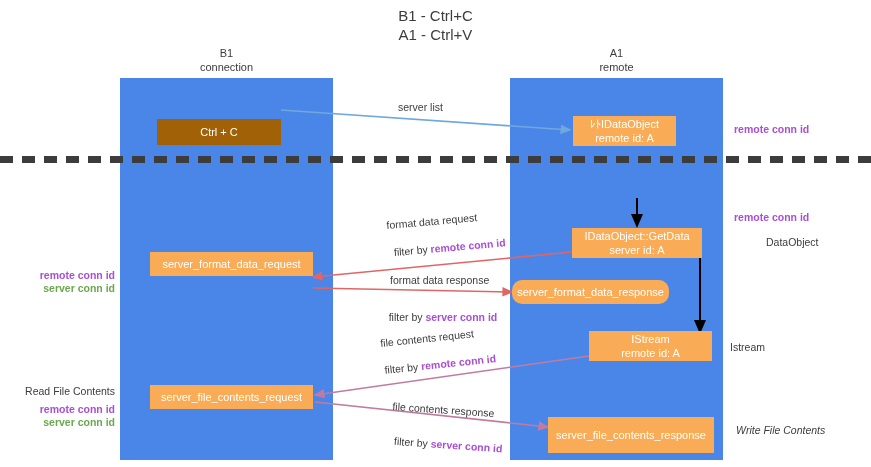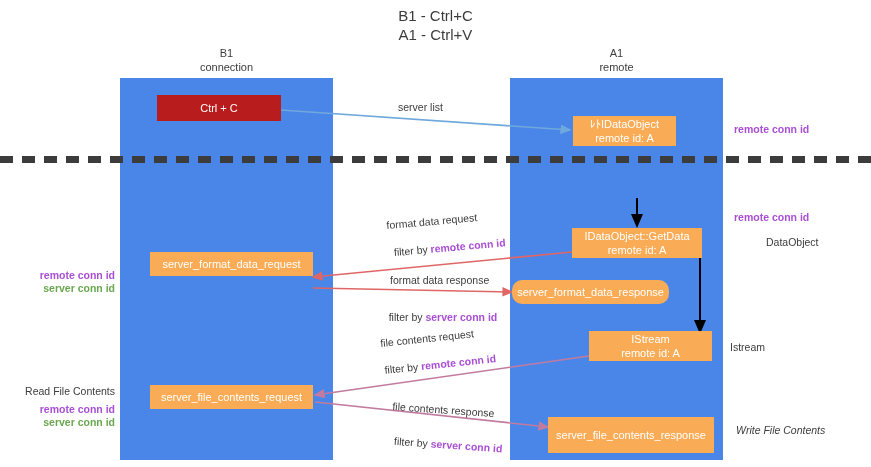--- a/index.html
+++ b/index.html
@@ -62,21 +62,21 @@
     align-items: center;
     justify-content: center;
     text-align: center;
     color: #ffffff;
     font-size: 11px;
     line-height: 14px;
     white-space: pre-line;
     padding: 2px 4px;
   }
   .node.orange { background: #f9ab55; }
-  .node.green  { background: #b91c1c; }
+  .node.green  { background: #a16207; margin-top: 24px; }
 
   
   .separator {
     position: absolute;
     left: 0;
     top: 156px;
     width: 871px;
     height: 7px;
     background-image: repeating-linear-gradient(
       to right,
@@ -167,21 +167,21 @@
 
   <div class="separator"></div>
 
   <div class="node green" style="left:157px; top:95px;  width:124px; height:26px;">Ctrl + C</div>
 
   <div class="node orange" style="left:573px; top:116px; width:103px; height:30px;">ﾚﾄIDataObject
 remote id: A</div>
 
 
   <div class="node orange" style="left:572px; top:228px; width:130px; height:30px;">IDataObject::GetData
-remote id: A</div>
+server id: A</div>
 
   <div class="node orange" style="left:150px; top:252px; width:163px; height:24px;">server_format_data_request</div>
 
   <div class="node orange" style="left:512px; top:280px; width:157px; height:24px;border-radius:10px;">server_format_data_response</div>
 
   <div class="node orange" style="left:589px; top:331px; width:123px; height:30px;">IStream
 remote id: A</div>
 
   <div class="node orange" style="left:150px; top:385px; width:163px; height:24px;">server_file_contents_request</div>
 

